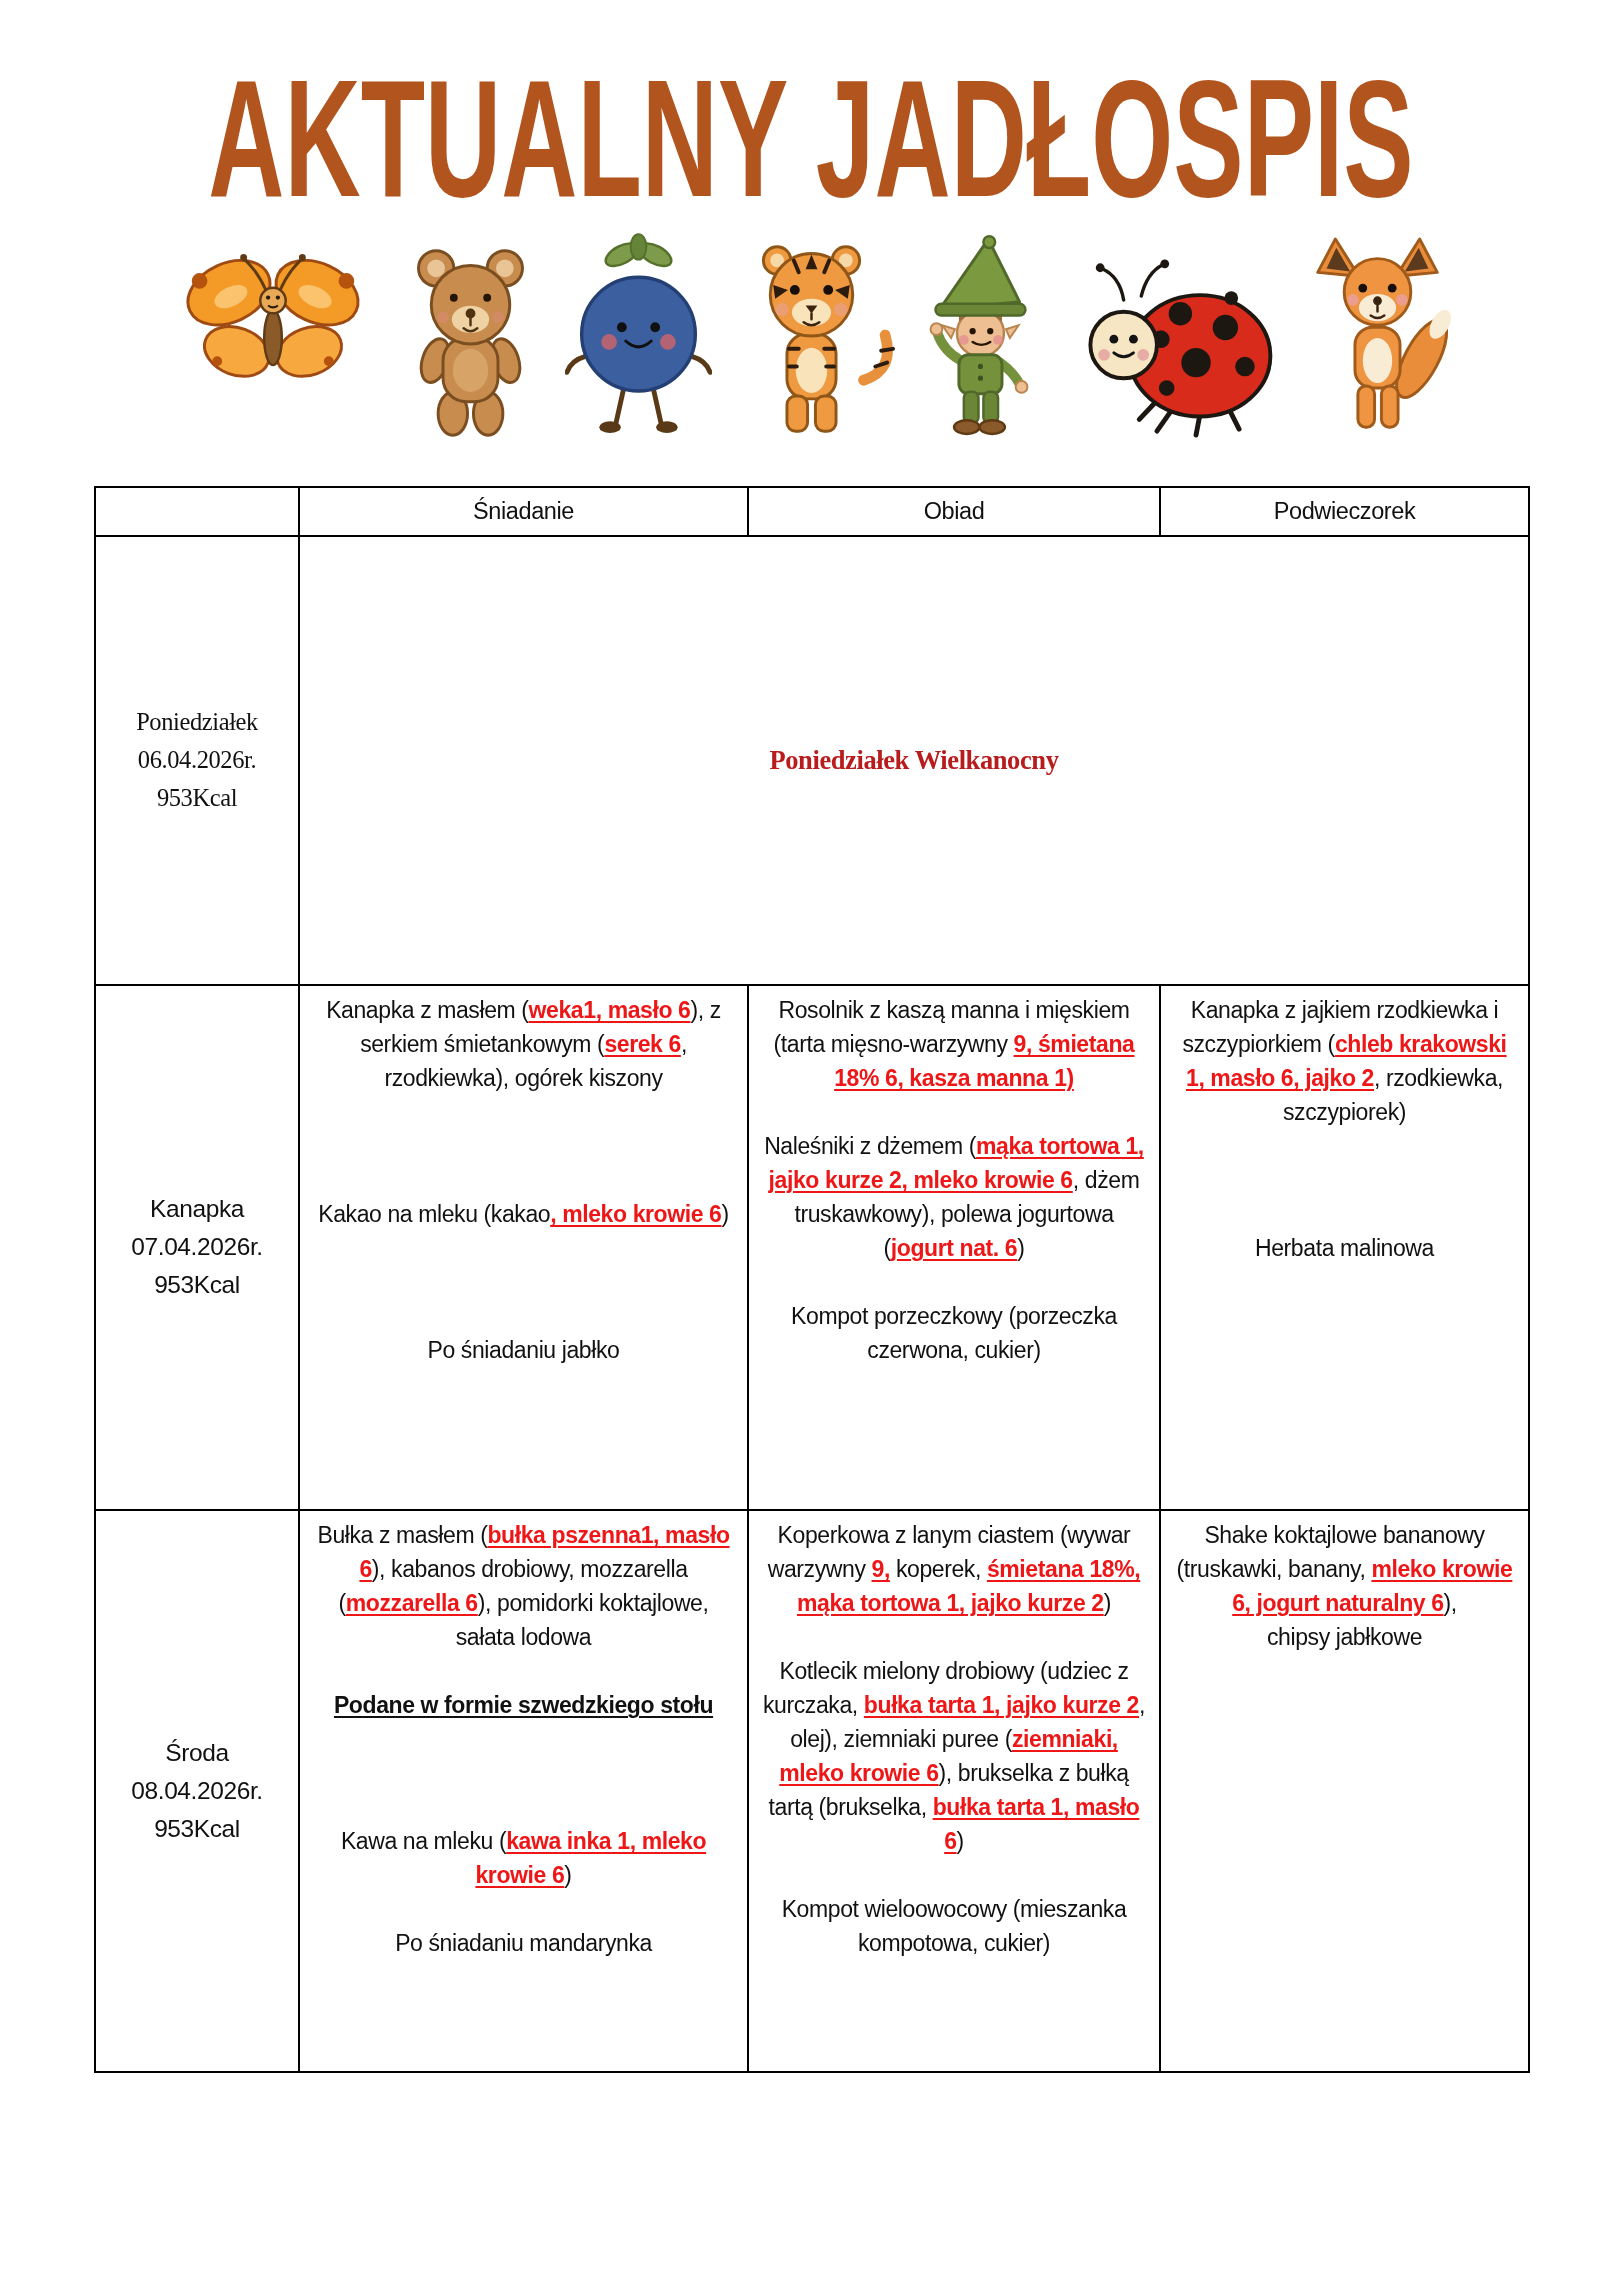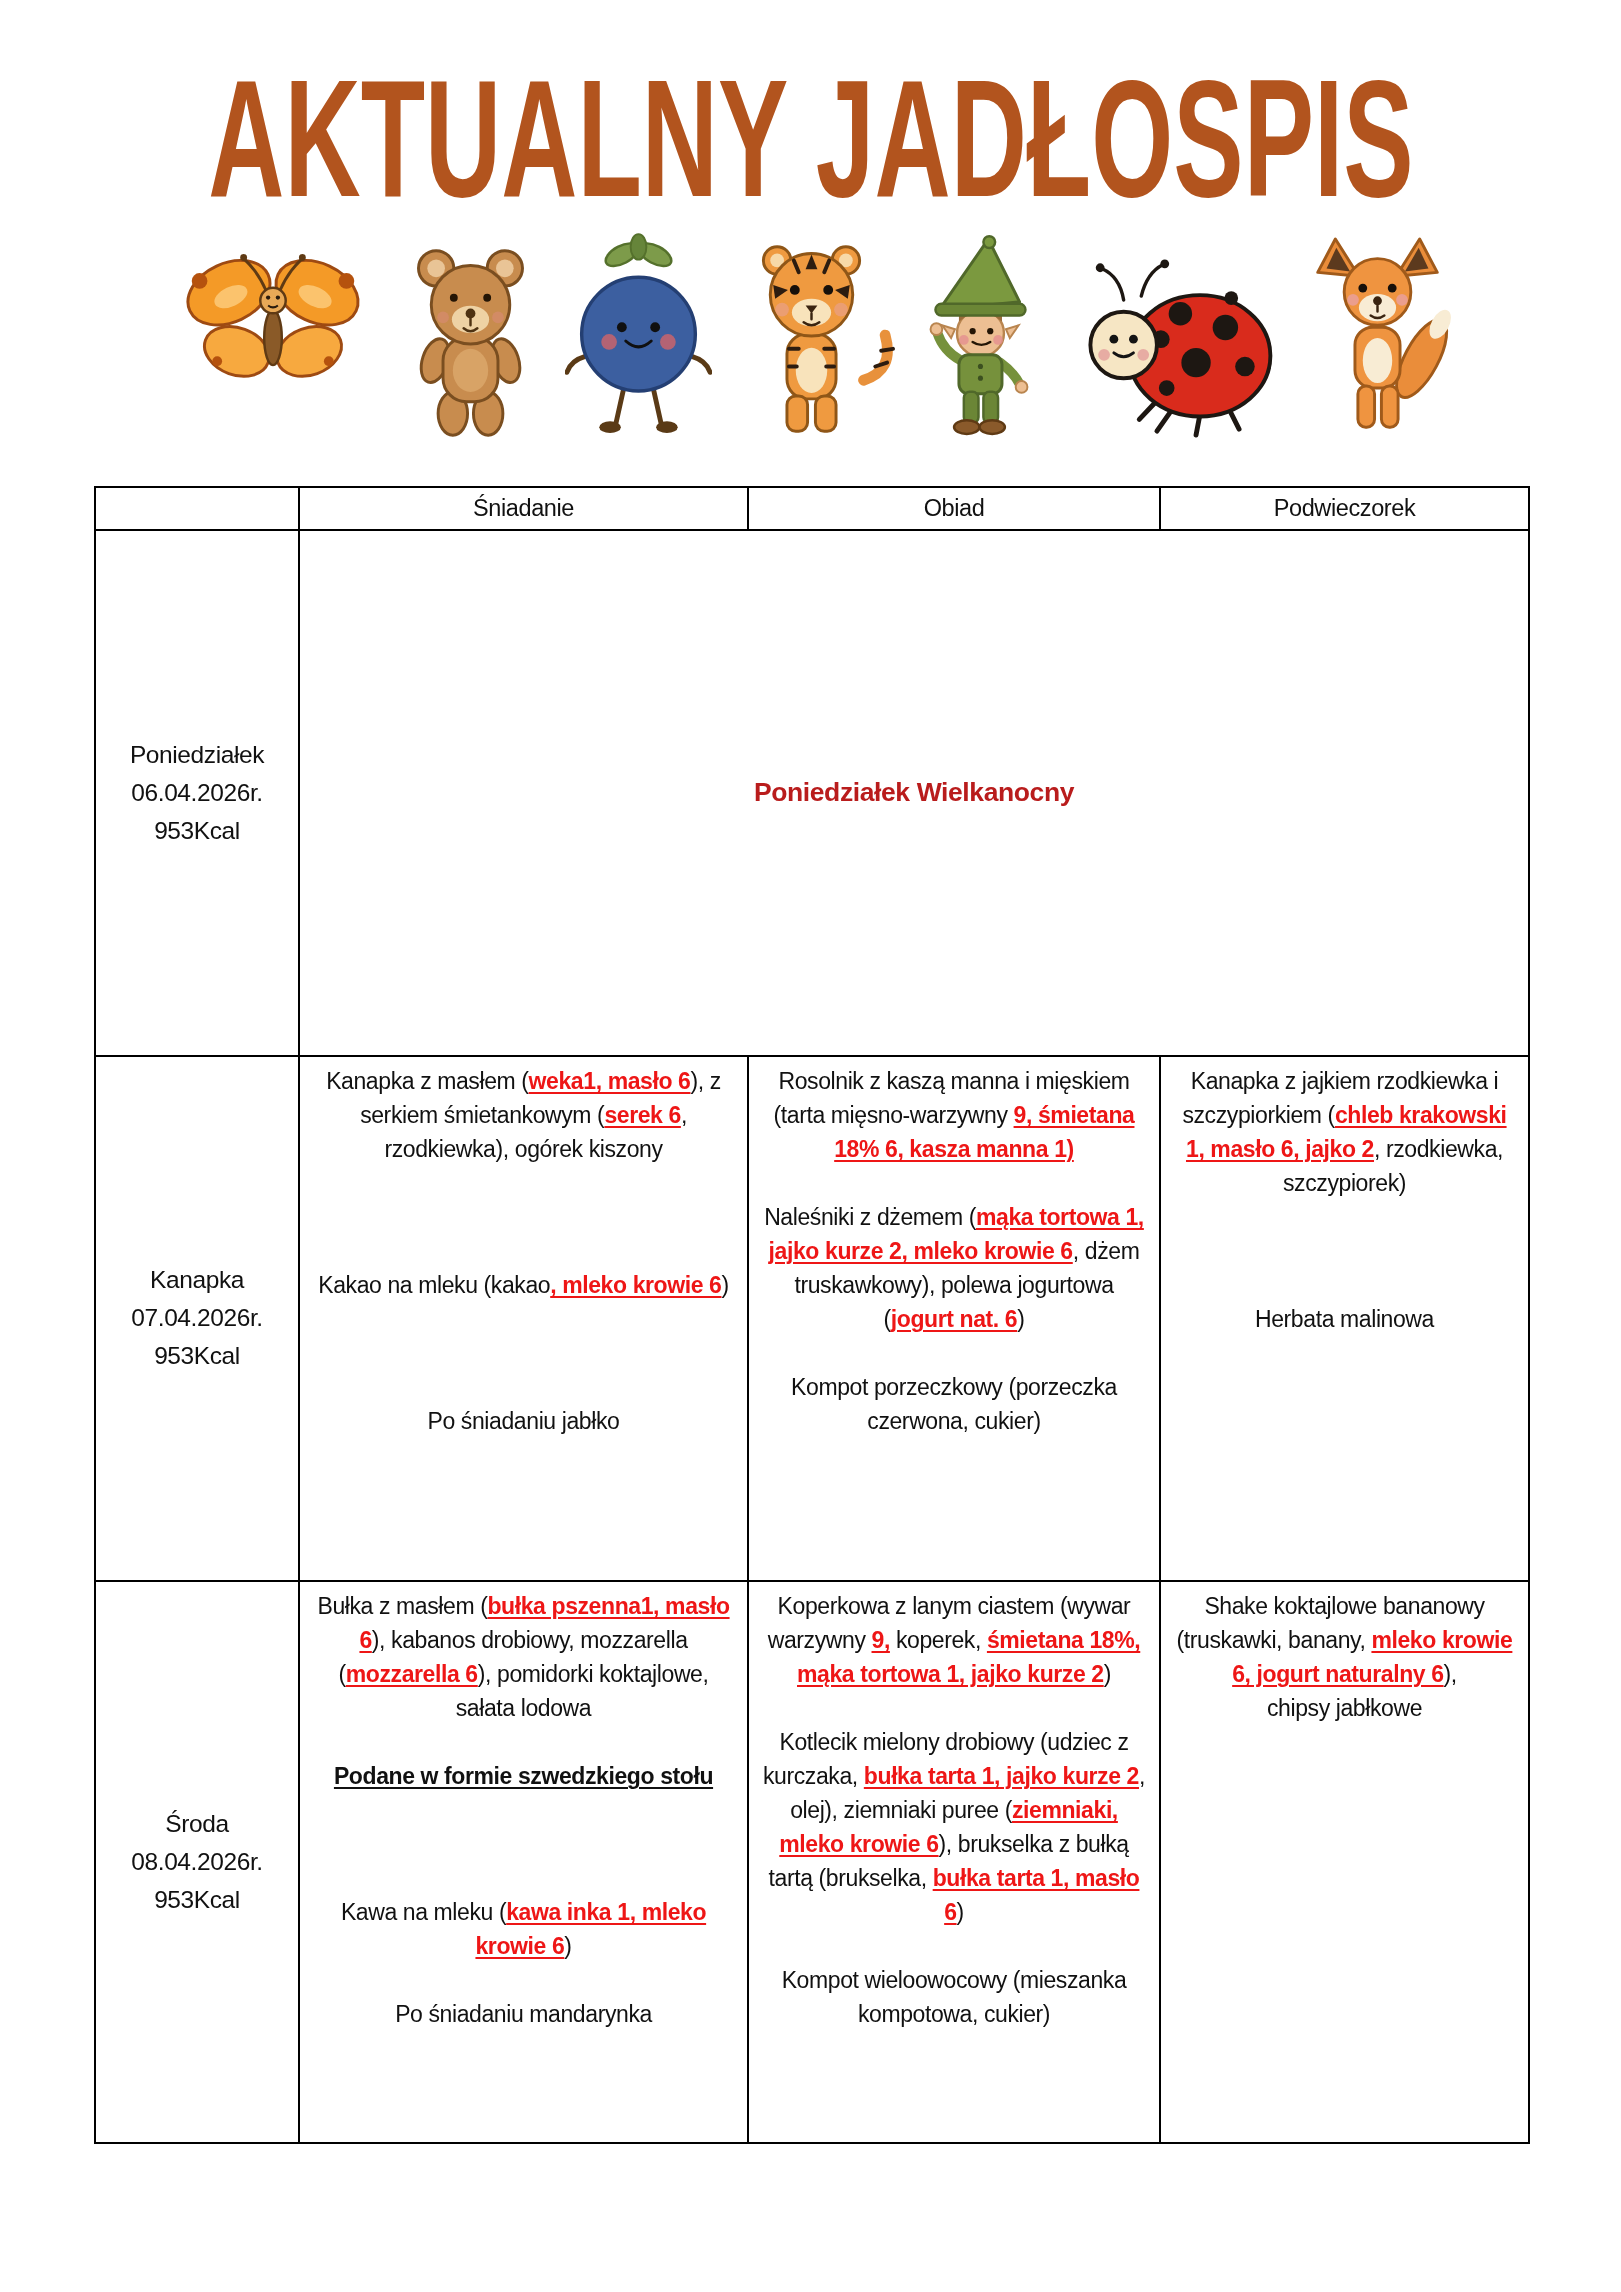--- a/index.html
+++ b/index.html
@@ -18,22 +18,22 @@
   .mascots {
     height:225px; margin:5.9px 0 39px 0;
     display:flex; justify-content:center; align-items:flex-end; gap:15.7px;
   }
   .m-butterfly { margin-bottom:29px; }
   .m-ladybug  { margin-bottom:7.8px; }
 
   
   table.menu { border-collapse:collapse; table-layout:fixed; width:1433px; }
   table.menu th, table.menu td { border:2px solid #000; }
-  thead th { height:43px; font-size:23.5px; font-weight:400; text-align:center; letter-spacing:-0.4px;margin-top:34px; }
-  tr.r-pon { height:526px; }
+  thead th { height:49px; font-size:23.5px; font-weight:400; text-align:center; letter-spacing:-0.4px;margin-top:34px; }
+  tr.r-pon { height:449px;font-family:Liberation Serif, serif; }
   tr.r-wto { height:525px; }
   tr.r-sro { height:562px; }
   td.day-cell { vertical-align:middle; text-align:center; font-size:24.5px; line-height:1.55; letter-spacing:-0.4px; }
   td.meal-cell {
     vertical-align:top; text-align:center;
     font-size:23px; line-height:34px; padding:7.8px 11.8px; letter-spacing:-0.4px;
   }
   .para { min-height:34px; }
   .red { color:#ee1616; font-weight:700; text-decoration:underline; text-underline-offset:2.9px; text-decoration-thickness:2px; }
   .bu  { font-weight:700; text-decoration:underline; text-underline-offset:2.9px; text-decoration-thickness:2px; }

